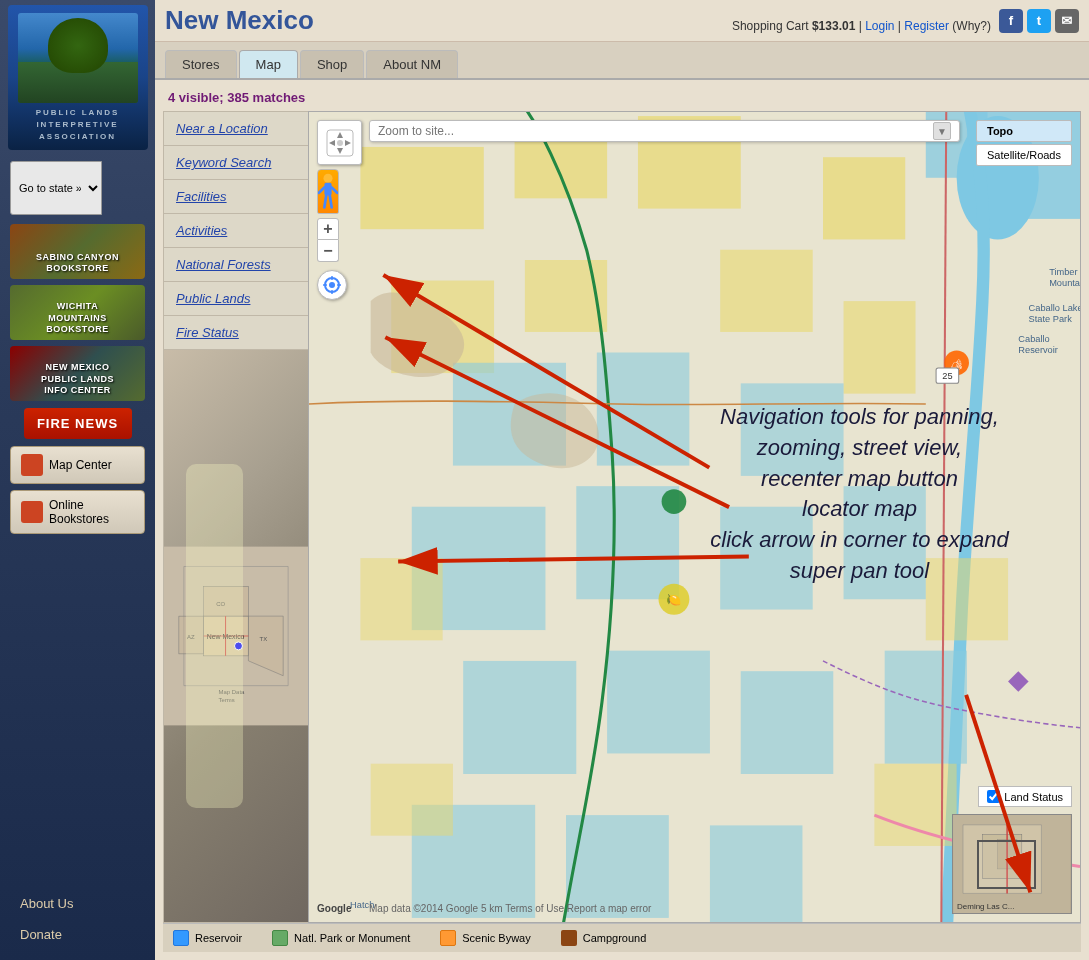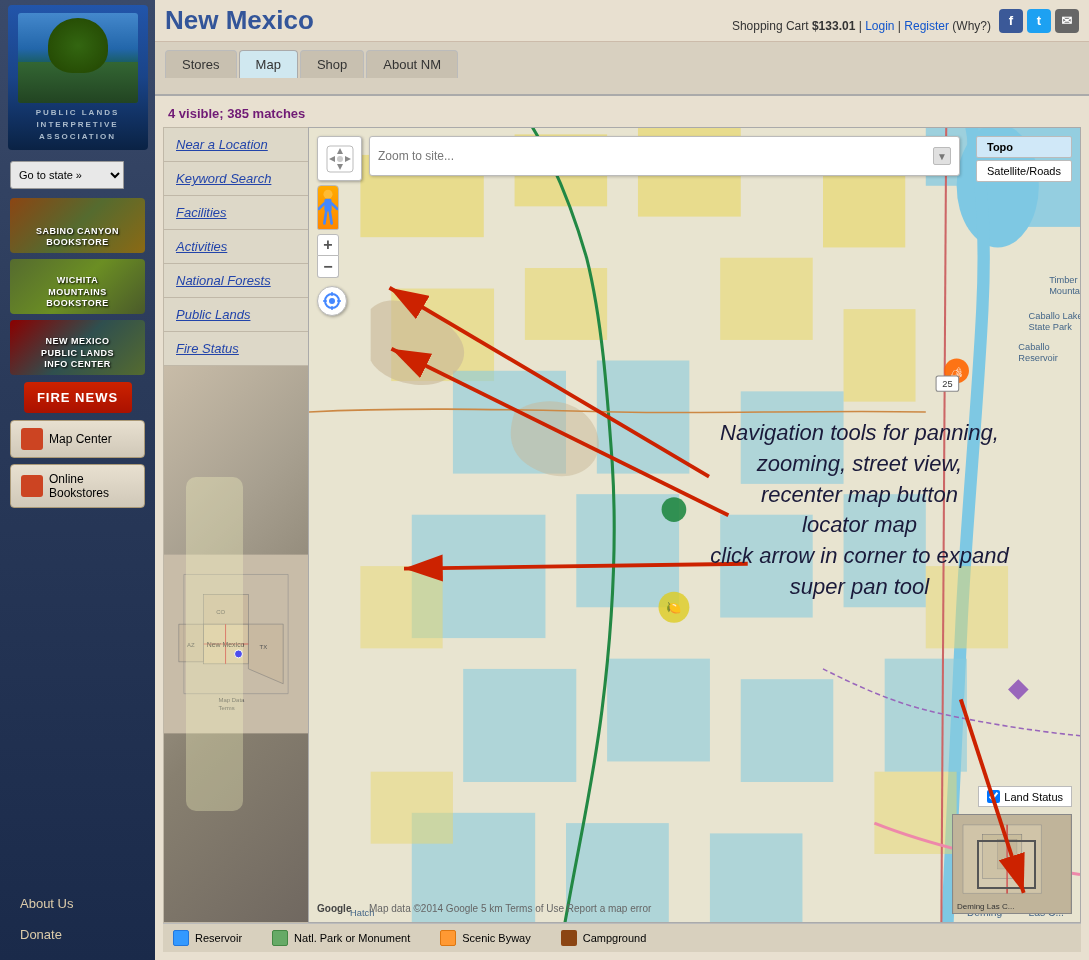--- a/index.html
+++ b/index.html
@@ -59,23 +59,23 @@
       margin-top: 4px;
       font-weight: bold;
     }
     #state-selector {
       width: 135px;
       margin: 6px auto;
       display: flex;
       align-items: center;
     }
     #state-selector select {
-      width: 114px;
+      width: 92px;
       font-size: 11px;
-      padding: 6px 4px;
+      padding: 19px 4px;
       background: #e8e8e8;
       border: 1px solid #999;
       border-radius: 3px 0 0 3px;
     }
     .sidebar-bookstore {
       width: 135px;
       height: 55px;
       margin: 3px auto;
       border-radius: 4px;
       overflow: hidden;
@@ -178,21 +178,21 @@
       display: flex; align-items: center; justify-content: center;
       font-size: 13px; font-weight: bold; color: white; cursor: pointer;
     }
     .fb { background: #3b5998; }
     .tw { background: #1da1f2; }
     .em { background: #666; }
 
     
     #tabs {
       background: #d8d0c0;
-      padding: 8px 10px 16px;
+      padding: 8px 10px 0;
       display: flex;
       gap: 2px;
       border-bottom: 2px solid #aaa;
     }
     .tab {
       padding: 6px 16px;
       font-size: 13px;
       cursor: pointer;
       border-radius: 4px 4px 0 0;
       border: 1px solid #bbb;
@@ -341,21 +341,21 @@
       margin-top: 4px;
       box-shadow: 1px 1px 3px rgba(0,0,0,0.3);
       font-size: 14px;
     }
 
     
     #zoom-to-site {
       position: absolute;
       top: 8px; left: 60px;
       right: 120px;
-      height: 40px;
+      height: 22px;
       background: white;
       border: 1px solid #bbb;
       border-radius: 3px;
       display: flex;
       align-items: center;
       padding: 0 8px;
       font-size: 12px;
       color: #777;
       cursor: pointer;
       box-shadow: 1px 1px 3px rgba(0,0,0,0.2);

